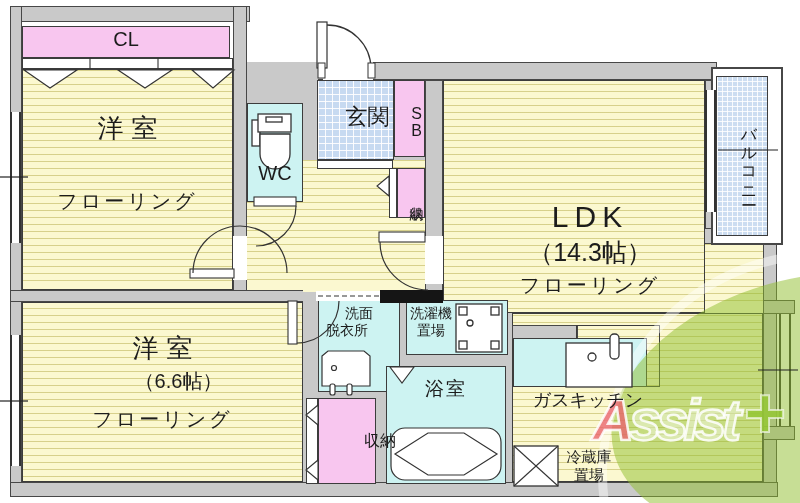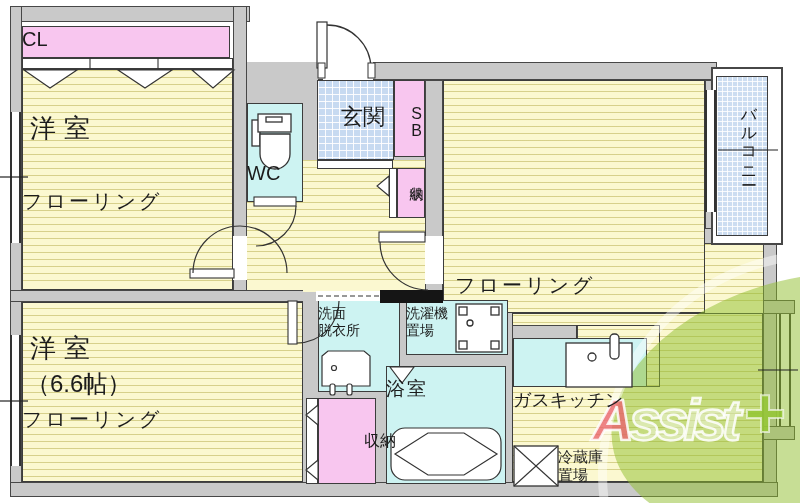--- a/index.html
+++ b/index.html
@@ -21,21 +21,21 @@
                      linear-gradient(90deg, rgba(255,255,255,0.9) 1px, rgba(0,0,0,0) 1px);
     background-size:7px 7px;}
   .tile-fine{background-color:#ccddf1;
     background-image:linear-gradient(0deg, rgba(255,255,255,0.85) 1px, rgba(0,0,0,0) 1px),
                      linear-gradient(90deg, rgba(255,255,255,0.85) 1px, rgba(0,0,0,0) 1px);
     background-size:5px 5px;}
   .white{background:#fff;}
   .window{position:absolute;box-sizing:border-box;background:#fff;
           border-left:2px solid #333;border-right:2px solid #333;}
   
-  .lbl{position:absolute;box-sizing:border-box;text-align:left;white-space:nowrap;
+  .lbl{position:absolute;box-sizing:border-box;text-align:center;white-space:nowrap;
        line-height:1.15;color:#1c1c1c;}
   .vert{writing-mode:vertical-rl;text-orientation:upright;}
   #fixtures{position:absolute;left:0;top:0;pointer-events:none;}
   
   .logo-ellipse{position:absolute;left:608px;top:278px;width:400px;height:252px;border-radius:50%;
       background:rgba(143,190,44,0.50);transform:rotate(-14deg);}
   .logo-vein{position:absolute;left:598px;top:250px;width:430px;height:430px;border-radius:50%;
       border:9px solid rgba(0,0,0,0);border-left-color:rgba(255,255,255,0.45);transform:rotate(38deg);}
   .logo-text{position:absolute;left:592px;top:386px;font-size:58px;font-style:italic;font-weight:bold;
       letter-spacing:-5px;color:rgba(255,255,255,0.38);-webkit-text-stroke:2.5px rgba(255,255,255,0.85);}
@@ -214,26 +214,28 @@
   <div class="lbl" style="left:22px;top:28px;width:208px;font-size:20px;">CL</div>
 
   <div class="lbl" style="left:22px;top:114px;width:211px;font-size:26px;letter-spacing:8px;text-indent:8px;">洋室</div>
   <div class="lbl" style="left:22px;top:190px;width:211px;font-size:20px;letter-spacing:3px;">フローリング</div>
 
   <div class="lbl" style="left:247px;top:162px;width:56px;font-size:20px;">WC</div>
   <div class="lbl" style="left:317px;top:104px;width:77px;font-size:22px;padding-left:24px;">玄関</div>
   <div class="lbl vert" style="left:394px;top:92px;width:31px;height:60px;font-size:16px;text-align:center;">SB</div>
   <div class="lbl vert" style="left:397px;top:176px;width:28px;height:40px;font-size:14px;">収納</div>
 
+  <div class="lbl" style="left:455px;top:200px;width:270px;font-size:30px;letter-spacing:6px;">LDK</div>
+  <div class="lbl" style="left:455px;top:238px;width:270px;font-size:25px;">（14.3帖）</div>
   <div class="lbl" style="left:455px;top:274px;width:270px;font-size:20px;letter-spacing:3px;">フローリング</div>
 
   <div class="lbl vert" style="left:726px;top:96px;width:32px;height:122px;font-size:16px;letter-spacing:2px;">バルコニー</div>
 
   <div class="lbl" style="left:22px;top:334px;width:281px;font-size:26px;letter-spacing:8px;text-indent:8px;">洋室</div>
-  <div class="lbl" style="left:26px;top:370px;width:281px;font-size:24px;">（6.6帖）</div>
+  <div class="lbl" style="left:38px;top:370px;width:281px;font-size:20px;">（6.6帖）</div>
   <div class="lbl" style="left:22px;top:408px;width:281px;font-size:20px;letter-spacing:3px;">フローリング</div>
 
   <div class="lbl" style="left:318px;top:305px;width:82px;font-size:14px;">洗面</div>
   <div class="lbl" style="left:318px;top:322px;width:58px;font-size:14px;">脱衣所</div>
 
   <div class="lbl" style="left:406px;top:305px;width:50px;font-size:14px;">洗濯機</div>
   <div class="lbl" style="left:406px;top:322px;width:50px;font-size:14px;">置場</div>
 
   <div class="lbl" style="left:386px;top:378px;width:120px;font-size:19px;letter-spacing:2px;">浴室</div>
   <div class="lbl" style="left:513px;top:390px;width:150px;font-size:18px;">ガスキッチン</div>

